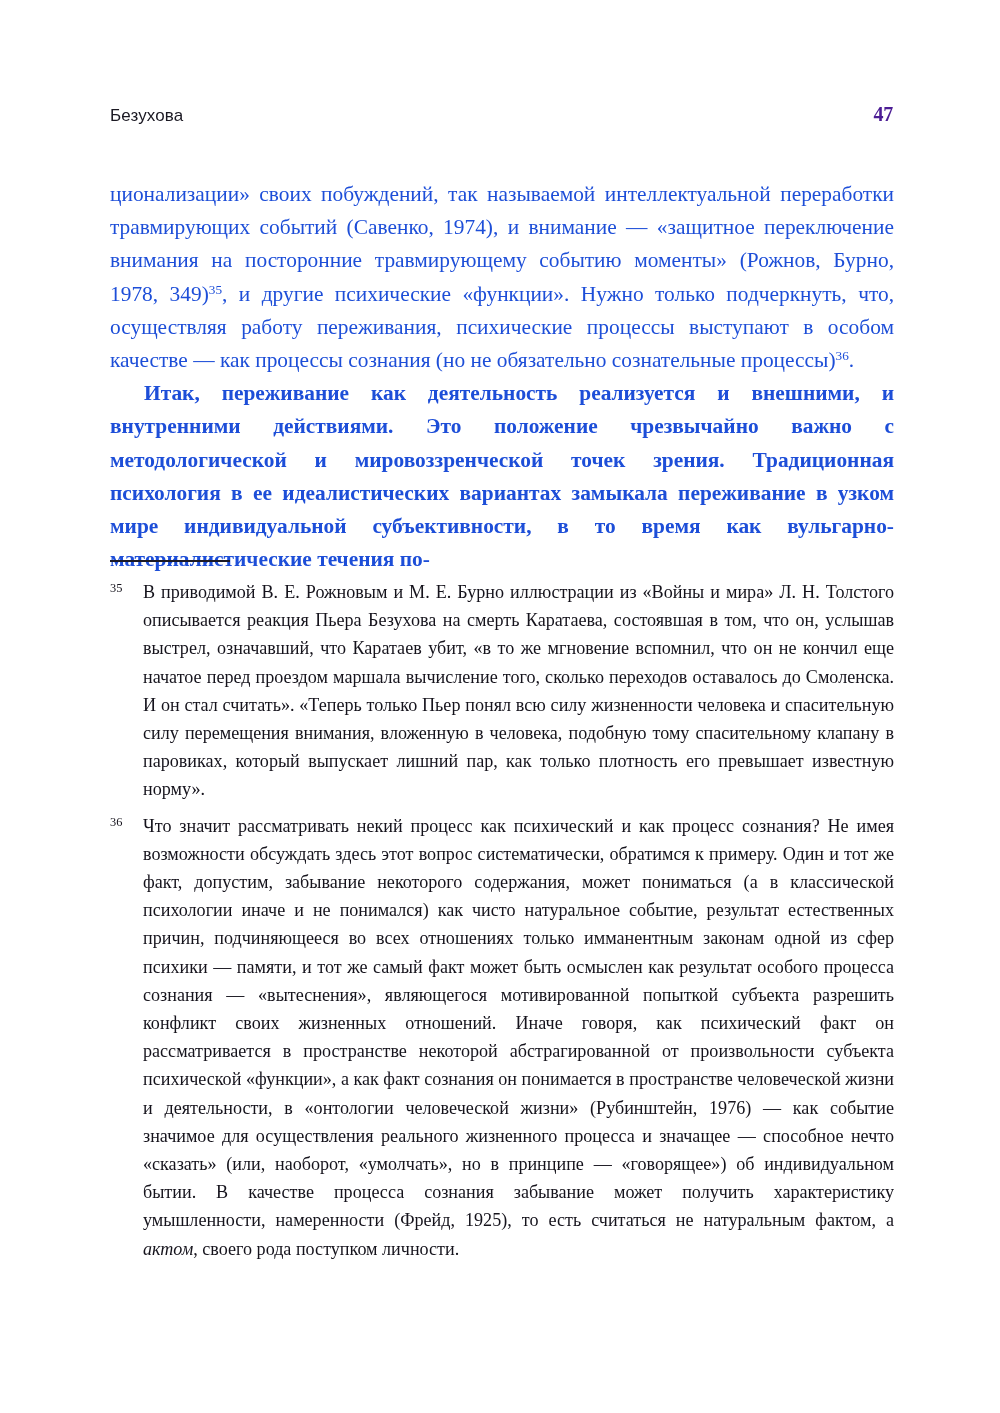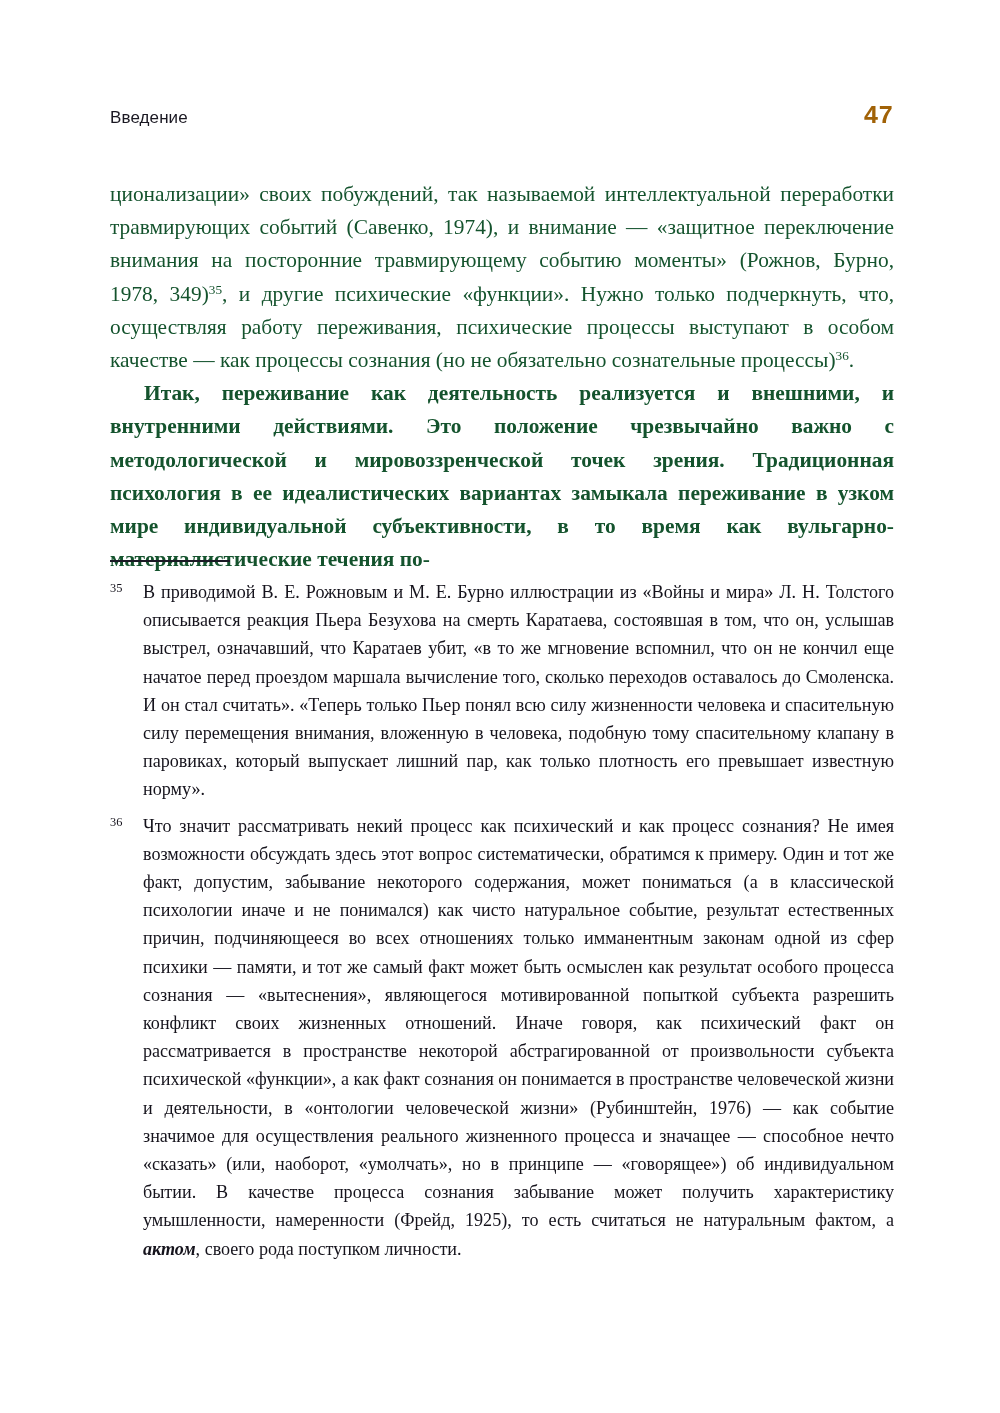--- a/index.html
+++ b/index.html
@@ -38,43 +38,43 @@
   }
   .running-head-title {
     font-family: "Liberation Sans", "DejaVu Sans", sans-serif;
     font-size: 17px;
     font-weight: 400;
     letter-spacing: 0.1px;
     color: #1a1822;
     line-height: 1;
   }
   .running-head-folio {
-    font-family: Liberation Mono, monospace;
-    font-size: 25px;
+    font-family: Liberation Serif, serif;
+    font-size: 20px;
     font-weight: 700;
-    color: #a16207;
+    color: #4c1d95;
     line-height: 1;
     letter-spacing: -0.2px;
   }
 
   
   .body-block {
     position: absolute;
     left: 110px;
     top: 178px;
     width: 784px;
   }
   .body-par {
     margin: 0;
     font-size: 21.4px;
     line-height: 33.2px;
     text-align: justify;
     text-justify: inter-word;
     hyphens: manual;
-    color: #14532d;
+    color: #1d4ed8;
   }
   .body-par.indent {
     text-indent: 34px;
     font-weight: bold;
   }
 
   sup.fn-ref {
     font-size: 0.62em;
     vertical-align: 0.52em;
     line-height: 0;
@@ -117,30 +117,29 @@
     font-size: 12.4px;
     line-height: 18px;
     text-align: left;
     color: #15131c;
   }
 
   .footnote-body { display: block; }
 
   em.emph {
     font-style: italic;
-    font-weight: bold;
   }
 </style>
 </head>
 <body>
 
 <div class="page">
 
   <div class="running-head">
-    <span class="running-head-title">Введение</span>
+    <span class="running-head-title">Безухова</span>
     <span class="running-head-folio">47</span>
   </div>
 
   <div class="body-block">
 
     <p class="body-par"><span>ционализации» своих побуждений, так называемой интеллектуальной переработки травмирующих событий (Савенко, 1974), и внимание — «защитное переключение внимания на посторонние травмирующему событию моменты» (Рожнов, Бурно, 1978, 349)</span><sup class="fn-ref">35</sup><span>, и другие психические «функции». Нужно только подчеркнуть, что, осуществляя работу переживания, психические процессы выступают в особом качестве — как процессы сознания (но не обязательно сознательные процессы)</span><sup class="fn-ref">36</sup><span>.</span></p>
 
     <p class="body-par indent">Итак, переживание как деятельность реализуется и внешними, и внутренними действиями. Это положение чрезвычайно важно с методологической и мировоззренческой точек зрения. Традиционная психология в ее идеалистических вариантах замыкала переживание в узком мире индивидуальной субъективности, в то время как вульгарно-материалистические течения по-</p>
 
   </div>

